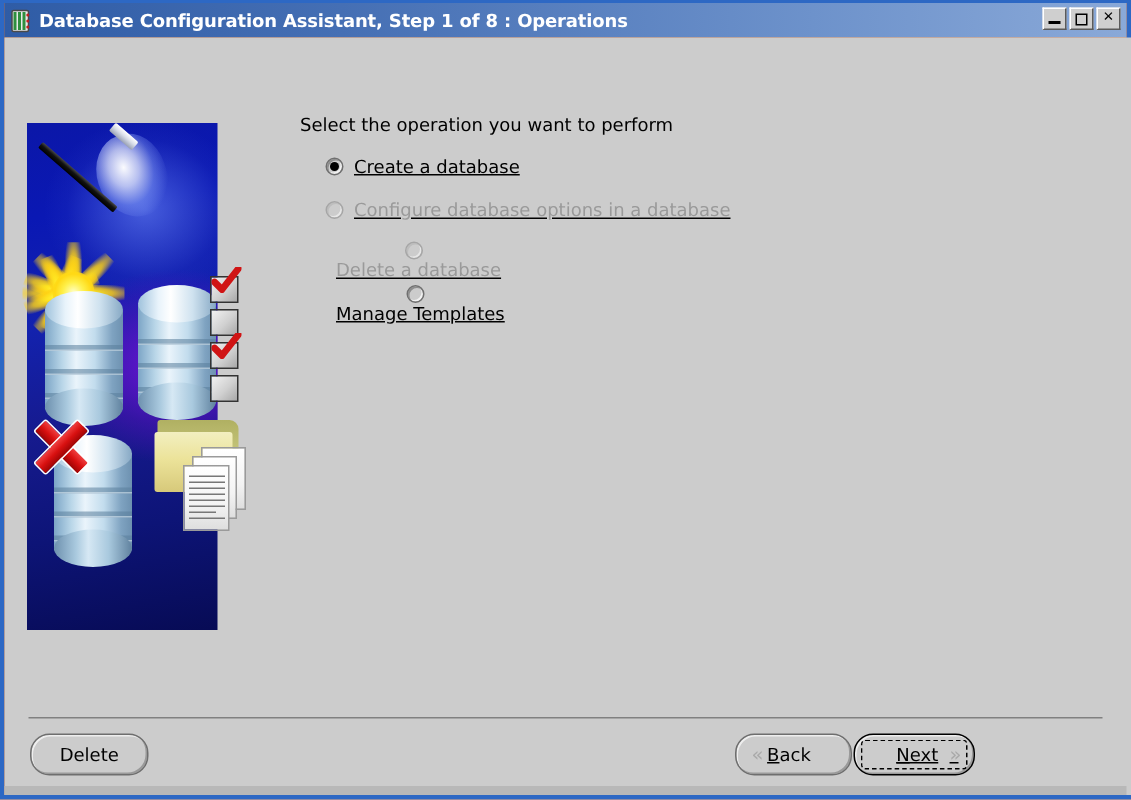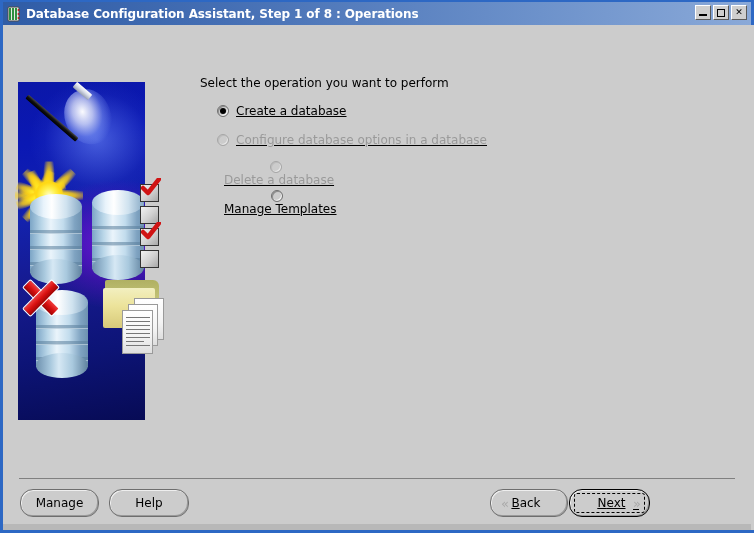--- a/index.html
+++ b/index.html
@@ -500,26 +500,23 @@
     </div>
 
     <div class="radio-row" style="top:165px;flex-direction:column;">
       <span class="radio"></span>
       <span class="radio-label">Manage Templates</span>
     </div>
 
     <div id="separator"></div>
 
     <div class="btn" id="btn-cancel" style="left:17px; top:464px; width:79px;">
-      <span>Manage</span>
-    </div>
-
-    <div class="btn" id="btn-help" style="left:106px; top:464px; width:80px;">
-      <span>Help</span>
-    </div>
+      <span>Delete</span>
+    </div>
+
 
     <div class="btn" id="btn-back" style="left:487px; top:464px; width:78px;">
       <span class="chev">«</span>
       <span><span class="mn">B</span><span>ack</span></span>
       <span style="width:12px"></span>
     </div>
 
     <div class="btn" id="btn-next" style="left:566px; top:464px; width:81px;text-decoration:underline;">
       <span style="width:10px"></span>
       <span><span class="mn">N</span><span>ext</span></span>

